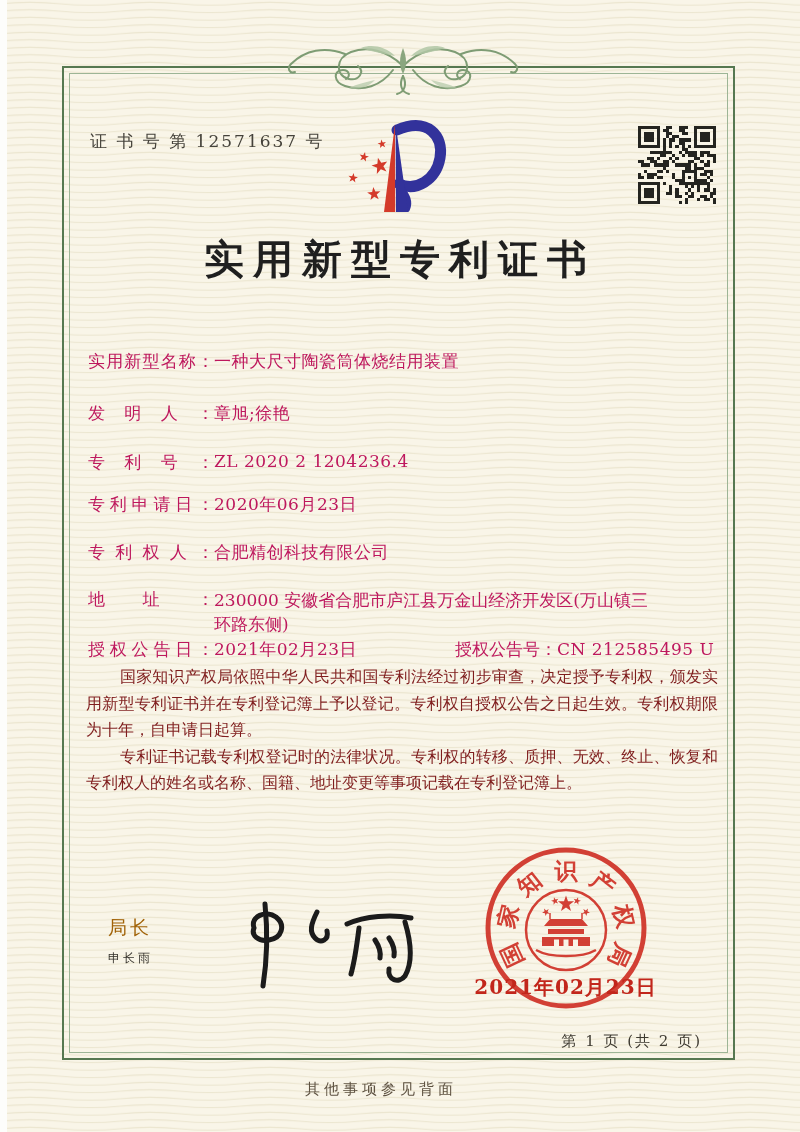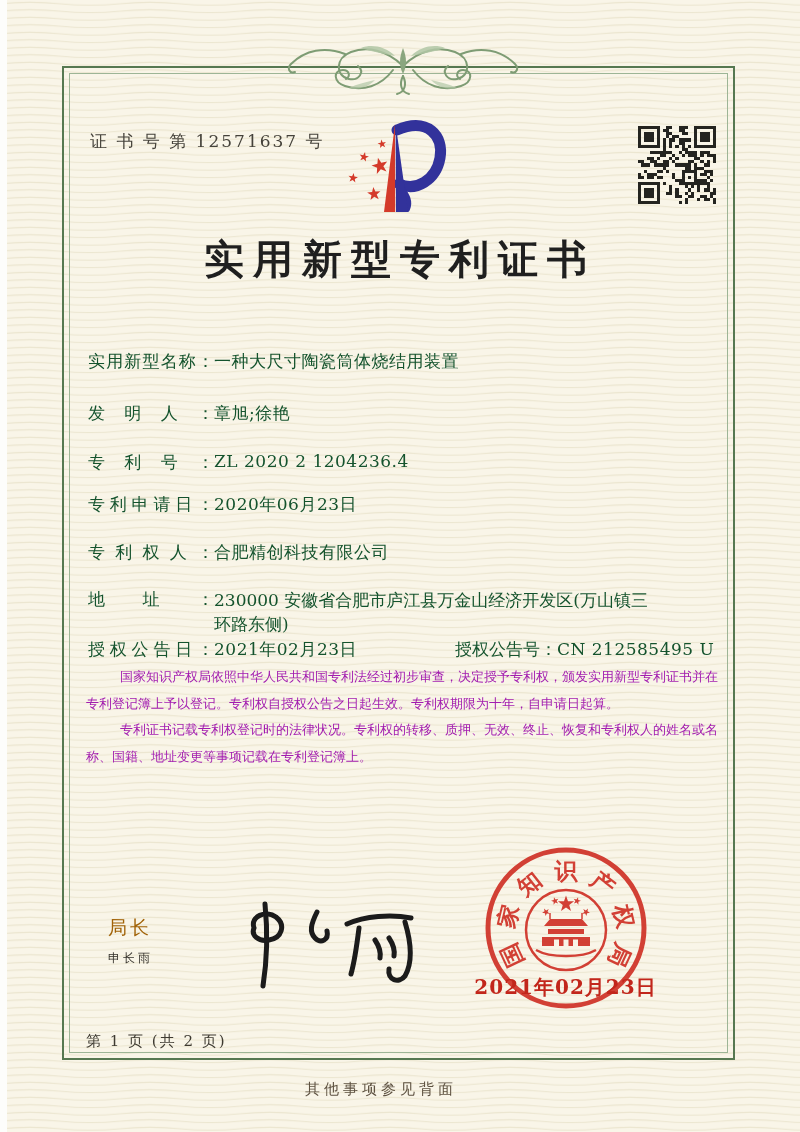--- a/index.html
+++ b/index.html
@@ -21,48 +21,48 @@
   .flourish{position:absolute;left:285px;top:40px;width:236px;height:62px;}
   .cert-no{
     position:absolute;left:90px;top:130px;font-size:17px;letter-spacing:2px;color:#45423a;
   }
   .logo{position:absolute;left:340px;top:110px;width:125px;height:118px;}
   .qr{position:absolute;left:638px;top:126px;width:78px;height:78px;}
   .title{
     position:absolute;left:0;top:232px;width:800px;margin:0;text-align:center;
     font-size:40px;font-weight:bold;letter-spacing:9px;color:#1f1f1f;
   }
-  .row{position:absolute;left:88px;font-size:17px;color:#14532d;white-space:nowrap;}
+  .row{position:absolute;left:88px;font-size:17px;color:#be185d;white-space:nowrap;}
   .flabel{
     display:inline-block;width:126px;text-align:justify;text-align-last:justify;
     vertical-align:top;
   }
   .fvalue{letter-spacing:0.5px;}
   .addr-lines{display:inline-block;vertical-align:top;white-space:normal;line-height:24px;}
   .grant-no-group{position:absolute;left:367px;top:0;}
   .paragraphs{
     position:absolute;left:86px;top:664px;width:632px;
-    font-size:13px;line-height:26.5px;color:#a21caf;text-align:justify;
+    font-size:16px;line-height:26.5px;color:#7f1d1d;text-align:justify;
   }
   .paragraphs p{margin:0;text-indent:34px;}
   .sig-title{position:absolute;left:108px;top:915px;font-size:19px;color:#a16207;
     font-family:"DejaVu Sans","Liberation Sans",sans-serif;letter-spacing:3px;}
   .sig-name{position:absolute;left:108px;top:950px;font-size:12px;color:#33302a;
     font-family:"DejaVu Sans","Liberation Sans",sans-serif;letter-spacing:3px;}
   .signature{position:absolute;left:235px;top:898px;width:195px;height:95px;}
   .seal{position:absolute;left:480px;top:842px;width:172px;height:172px;opacity:0.92;}
   .seal-char{font-size:23px;font-weight:bold;fill:#cf3126;text-anchor:middle;
     dominant-baseline:central;font-family:"DejaVu Serif","Liberation Serif",serif;}
   .seal-date{
     position:absolute;left:458px;top:974px;width:215px;text-align:center;
     font-size:20px;color:#c2261b;letter-spacing:1px;font-weight:bold;
   }
   .page-number{
-    position:absolute;left:62px;top:1032px;width:640px;text-align:left;
-    font-size:15px;color:#3e3a31;letter-spacing:2px;padding-left:24px;
+    position:absolute;left:62px;top:1032px;width:640px;text-align:right;
+    font-size:15px;color:#3e3a31;letter-spacing:2px;
   }
   .back-note{
     position:absolute;left:0;top:1080px;width:730px;text-align:center;
     font-size:15px;color:#5d5140;letter-spacing:4px;padding-left:16px;
   }
 </style>
 </head>
 <body>
 
 <div class="page">

